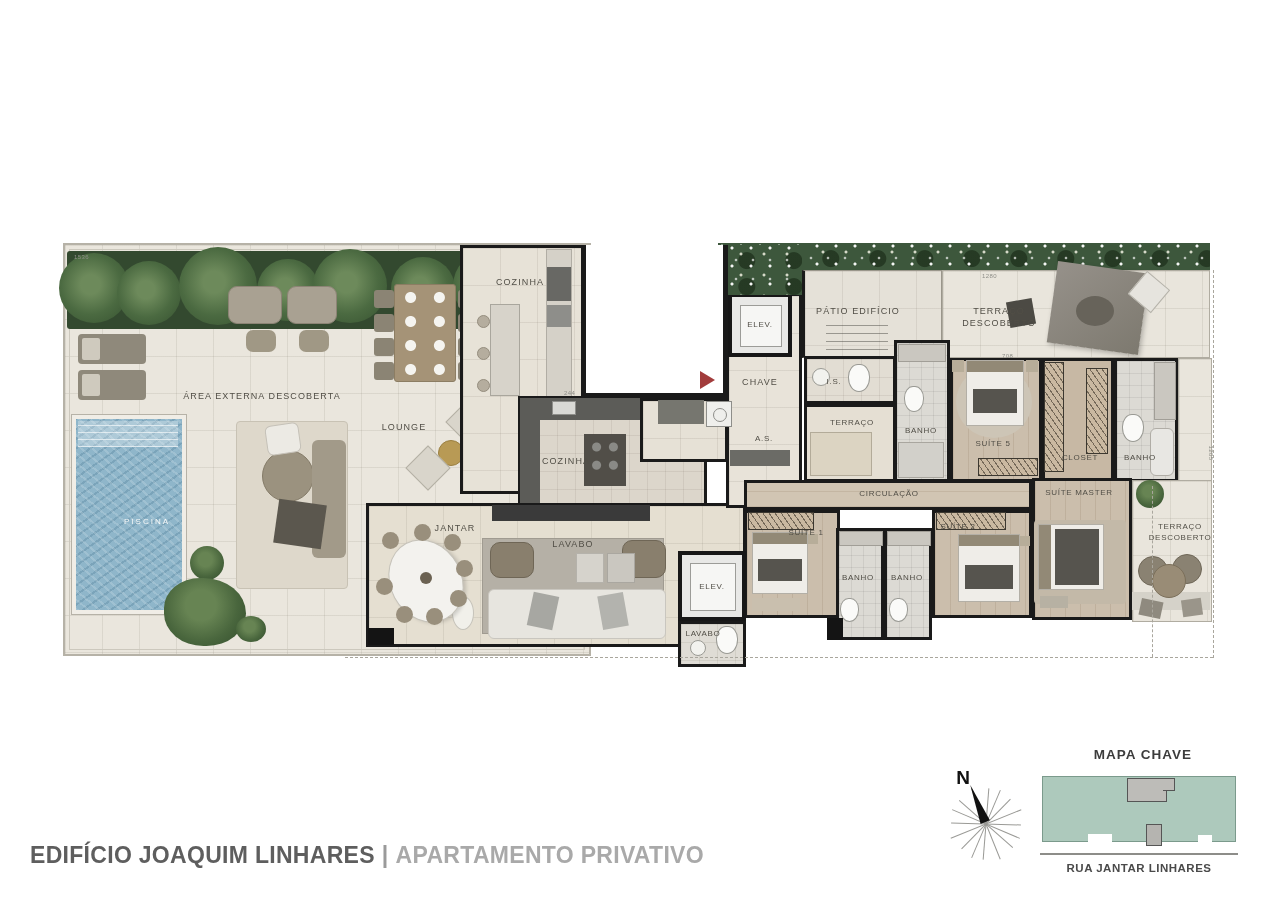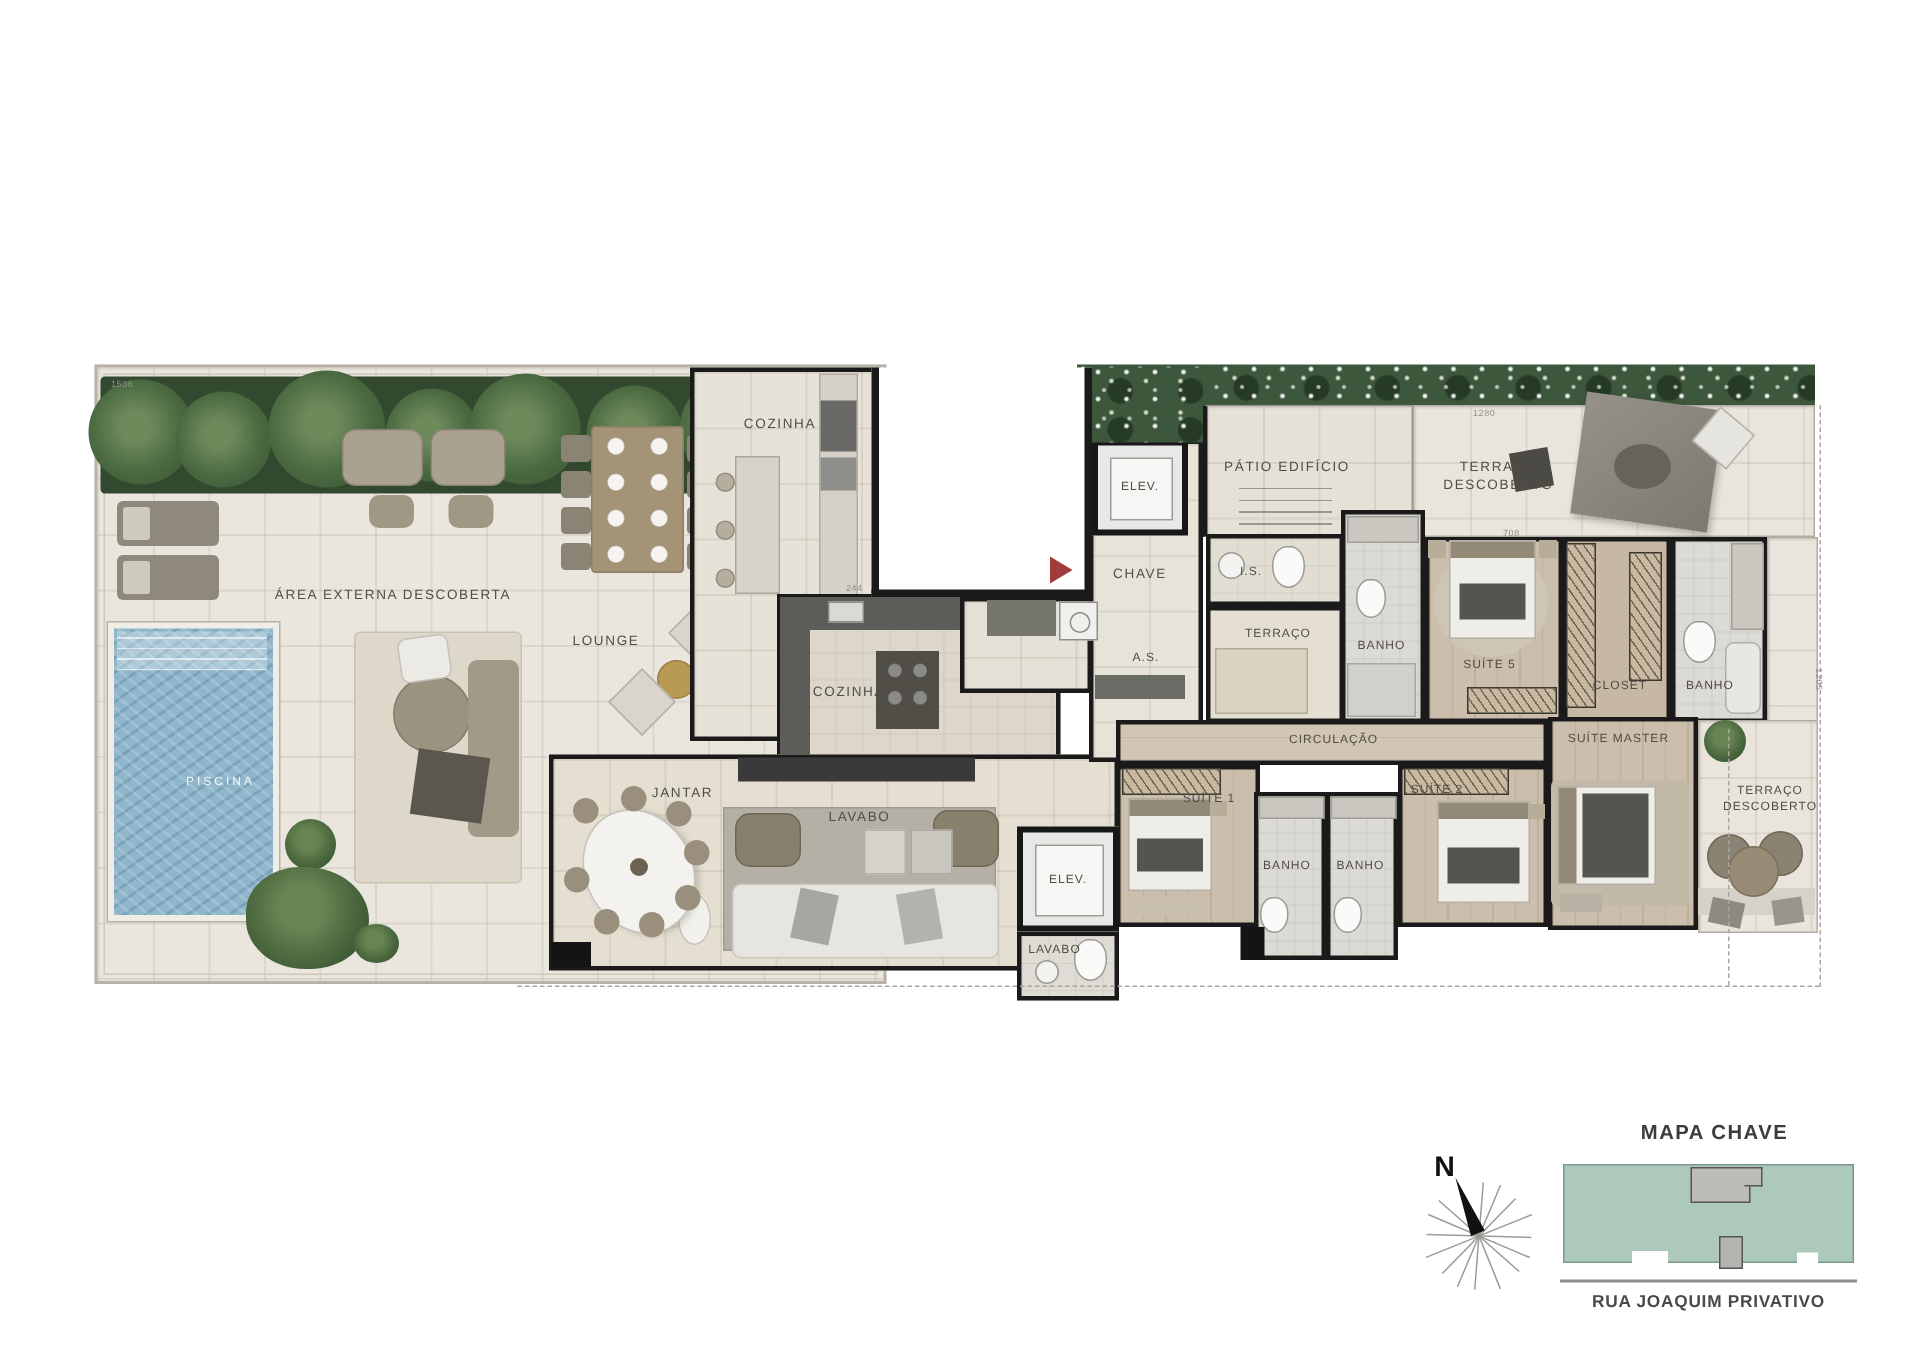--- a/index.html
+++ b/index.html
@@ -301,20 +301,23 @@
   <div class="dashline" style="left:345px;top:657px;width:868px;border-top:1px dashed #a9a69d"></div>
   <div class="dashline" style="left:1213px;top:270px;height:388px;border-left:1px dashed #a9a69d"></div>
   <div class="dashline" style="left:1152px;top:486px;height:171px;border-left:1px dashed #a9a69d"></div>
 
   <div class="dim" style="left:74px;top:254px">1536</div>
   <div class="dim" style="left:982px;top:273px">1280</div>
   <div class="dim" style="left:1002px;top:353px">708</div>
   <div class="dim" style="left:564px;top:390px">244</div>
   <div class="dim" style="left:1204px;top:450px;transform:rotate(90deg)">1205</div>
 
+  <div class="footer">
+    <span class="b1">EDIFÍCIO JOAQUIM LINHARES</span><span class="sep">|</span><span class="b2">APARTAMENTO PRIVATIVO</span>
+  </div>
 
   <svg class="abs" style="left:936px;top:768px" width="100" height="104" viewBox="0 0 100 104">
     <g transform="rotate(-22 50 56)" stroke="#9a9a96" stroke-width="1" fill="none">
       <line x1="50" y1="18" x2="50" y2="94"></line>
       <line x1="12" y1="56" x2="88" y2="56"></line>
       <line x1="24" y1="30" x2="76" y2="82"></line>
       <line x1="76" y1="30" x2="24" y2="82"></line>
       <line x1="34" y1="24" x2="66" y2="88"></line>
       <line x1="66" y1="24" x2="34" y2="88"></line>
       <line x1="18" y1="42" x2="82" y2="70"></line>
@@ -326,15 +329,15 @@
   <div class="abs" style="left:0;top:0;width:0;height:0;overflow:hidden"></div>
 
   <div class="mk-title" style="left:1143px;top:747px">MAPA CHAVE</div>
   <div class="area" style="left:1042px;top:776px;width:194px;height:66px;background:#adc9bc;border:1.5px solid #7b9a8c;box-sizing:border-box"></div>
   <div class="area" style="left:1088px;top:834px;width:24px;height:10px;background:#ffffff"></div>
   <div class="area" style="left:1198px;top:835px;width:14px;height:9px;background:#ffffff"></div>
   <div class="area" style="left:1127px;top:778px;width:40px;height:24px;background:#bdbcb8;border:1px solid #555"></div>
   <div class="area" style="left:1163px;top:778px;width:12px;height:13px;background:#bdbcb8;border:1px solid #555;border-left:none"></div>
   <div class="area" style="left:1146px;top:824px;width:16px;height:22px;background:#b5b4b0;border:1px solid #555"></div>
   <div class="area" style="left:1040px;top:853px;width:198px;height:2px;background:#8d8d89"></div>
-  <div class="mk-street" style="left:1139px;top:862px">RUA JOAQUIM PRIVATIVO</div>
+  <div class="mk-street" style="left:1139px;top:862px">RUA JANTAR LINHARES</div>
 
 </div>
 
 </body></html>

